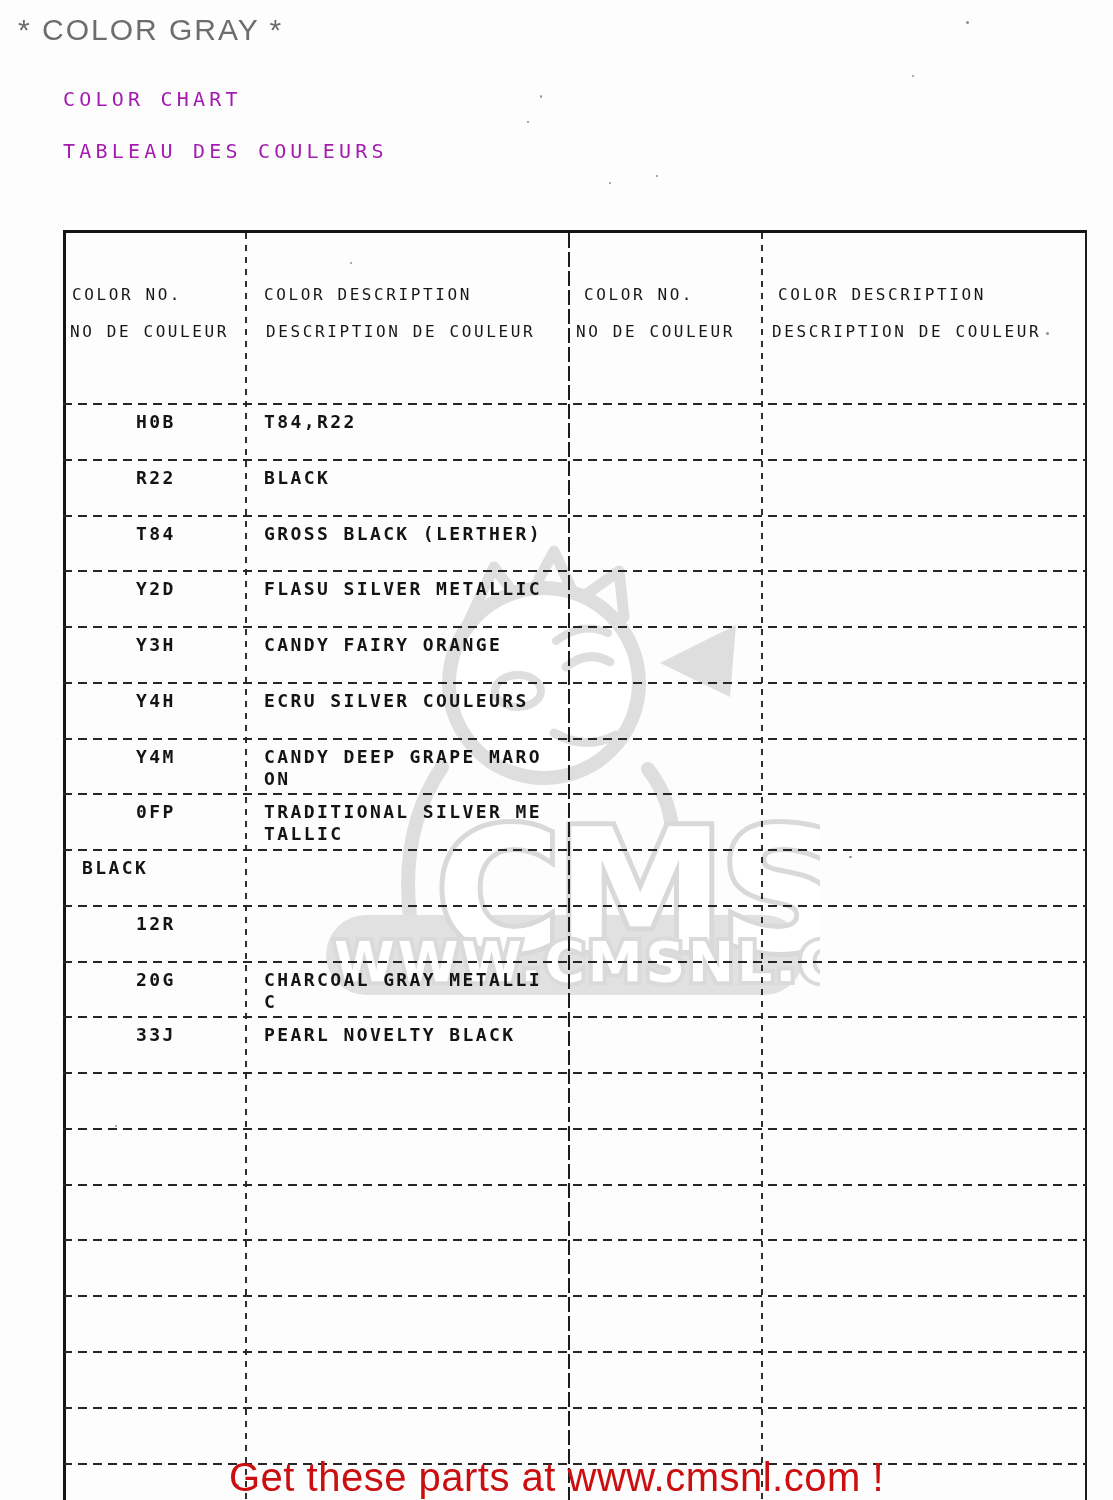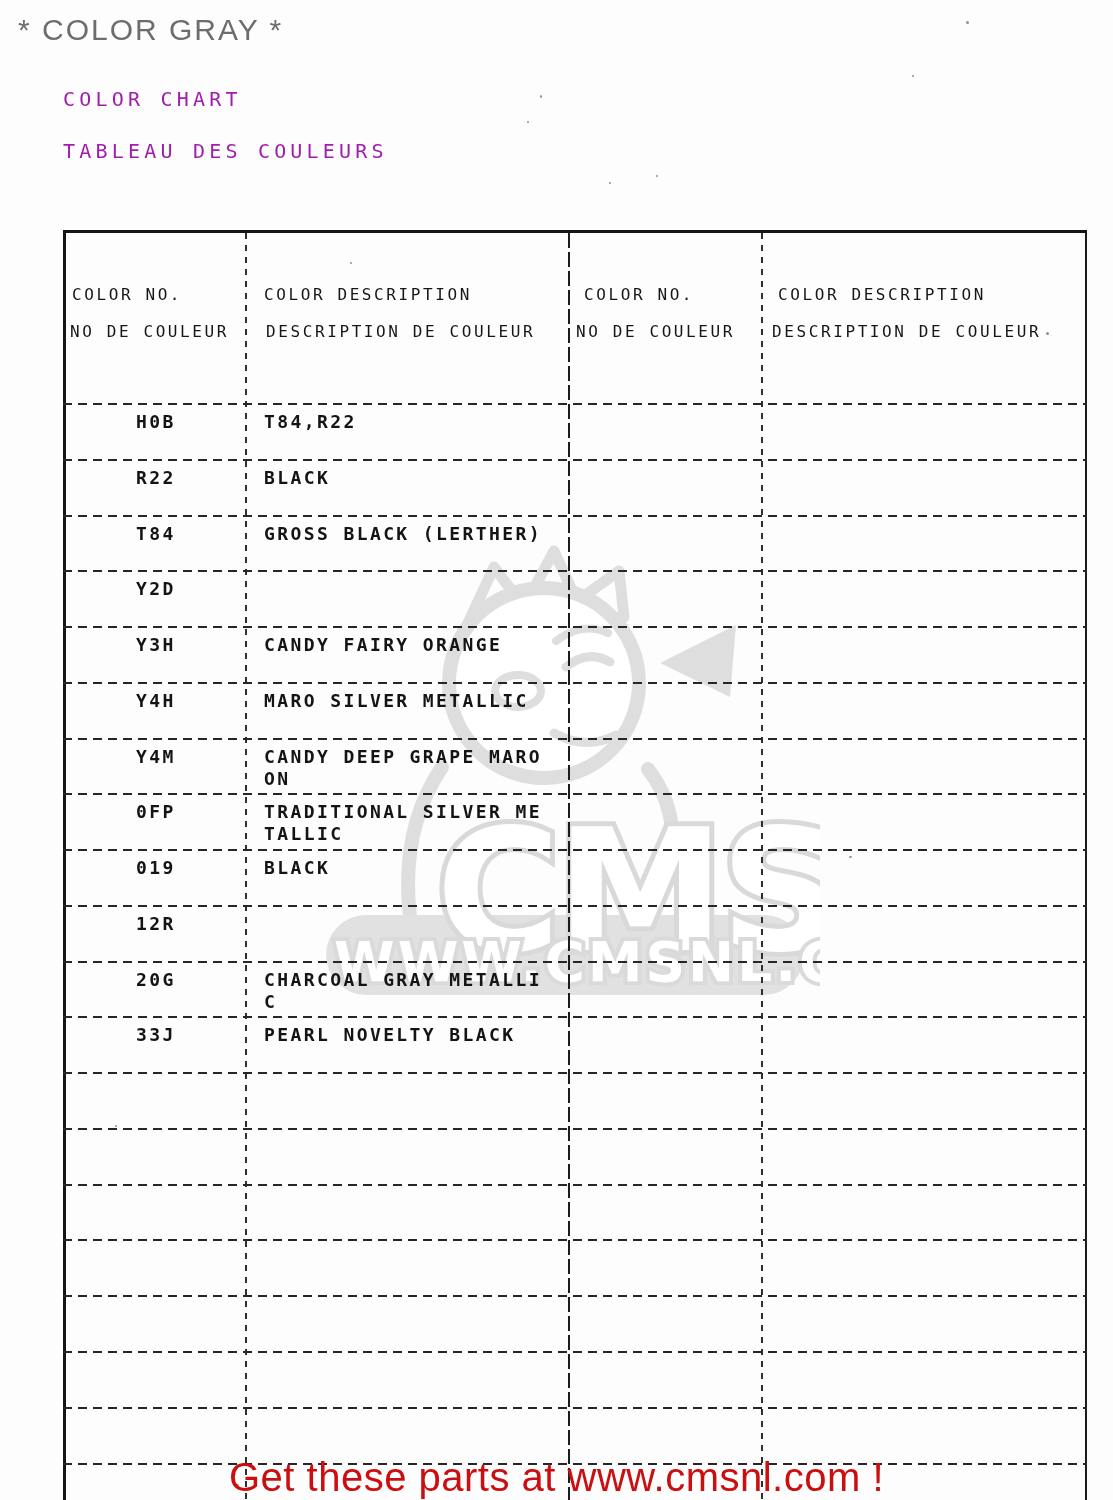--- a/index.html
+++ b/index.html
@@ -132,36 +132,37 @@
     <div class="row-line"></div>
     <div class="cell c1">T84</div>
     <div class="cell c2">GROSS BLACK (LERTHER)</div>
     <div class="cell c3"></div>
     <div class="cell c4"></div>
   </div>
 
   <div class="row">
     <div class="row-line"></div>
     <div class="cell c1">Y2D</div>
+    <div class="cell c2">FLASU SILVER METALLIC</div>
     <div class="cell c3"></div>
     <div class="cell c4"></div>
   </div>
 
   <div class="row">
     <div class="row-line"></div>
     <div class="cell c1">Y3H</div>
     <div class="cell c2">CANDY FAIRY ORANGE</div>
     <div class="cell c3"></div>
     <div class="cell c4"></div>
   </div>
 
   <div class="row">
     <div class="row-line"></div>
     <div class="cell c1">Y4H</div>
-    <div class="cell c2">MARO SILVER METALLIC</div>
+    <div class="cell c2">ECRU SILVER COULEURS</div>
     <div class="cell c3"></div>
     <div class="cell c4"></div>
   </div>
 
   <div class="row">
     <div class="row-line"></div>
     <div class="cell c1">Y4M</div>
     <div class="cell c2">CANDY DEEP GRAPE MARO
 ON</div>
     <div class="cell c3"></div>
@@ -172,21 +173,20 @@
     <div class="row-line"></div>
     <div class="cell c1">0FP</div>
     <div class="cell c2">TRADITIONAL SILVER ME
 TALLIC</div>
     <div class="cell c3"></div>
     <div class="cell c4"></div>
   </div>
 
   <div class="row">
     <div class="row-line"></div>
-    <div class="cell c1">019</div>
     <div class="cell c2">BLACK</div>
     <div class="cell c3"></div>
     <div class="cell c4"></div>
   </div>
 
   <div class="row">
     <div class="row-line"></div>
     <div class="cell c1">12R</div>
     <div class="cell c3"></div>
     <div class="cell c4"></div>

